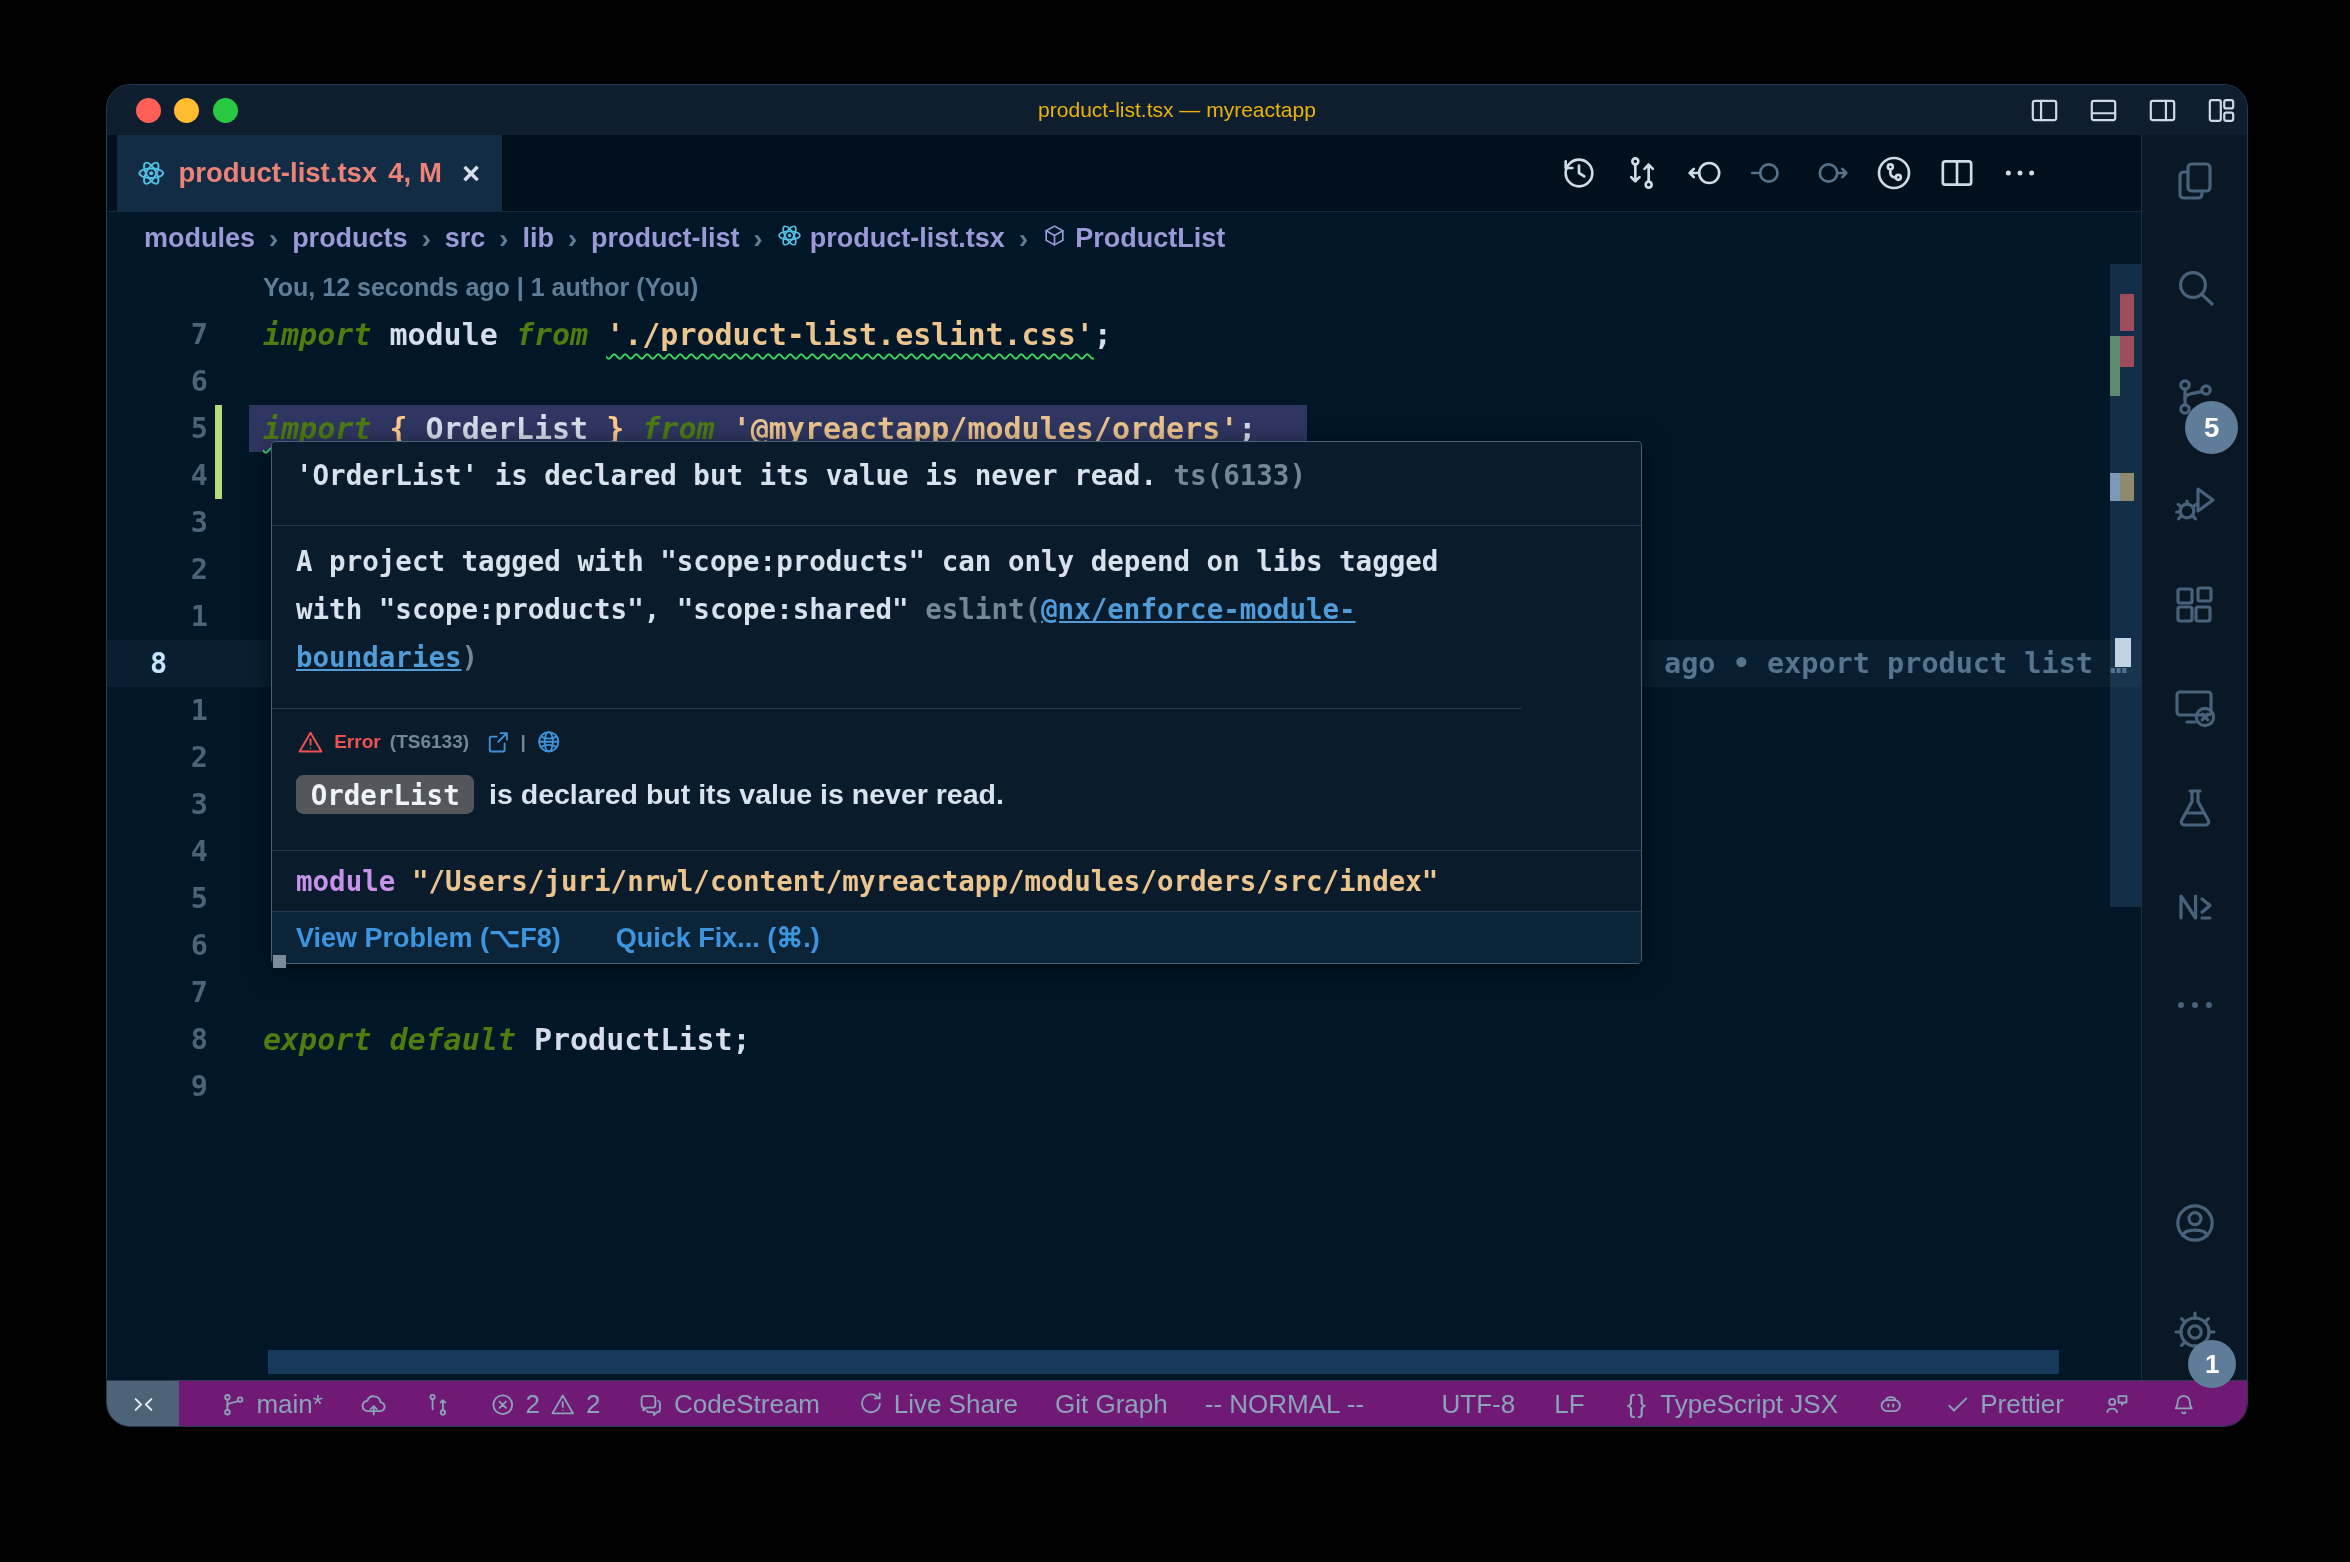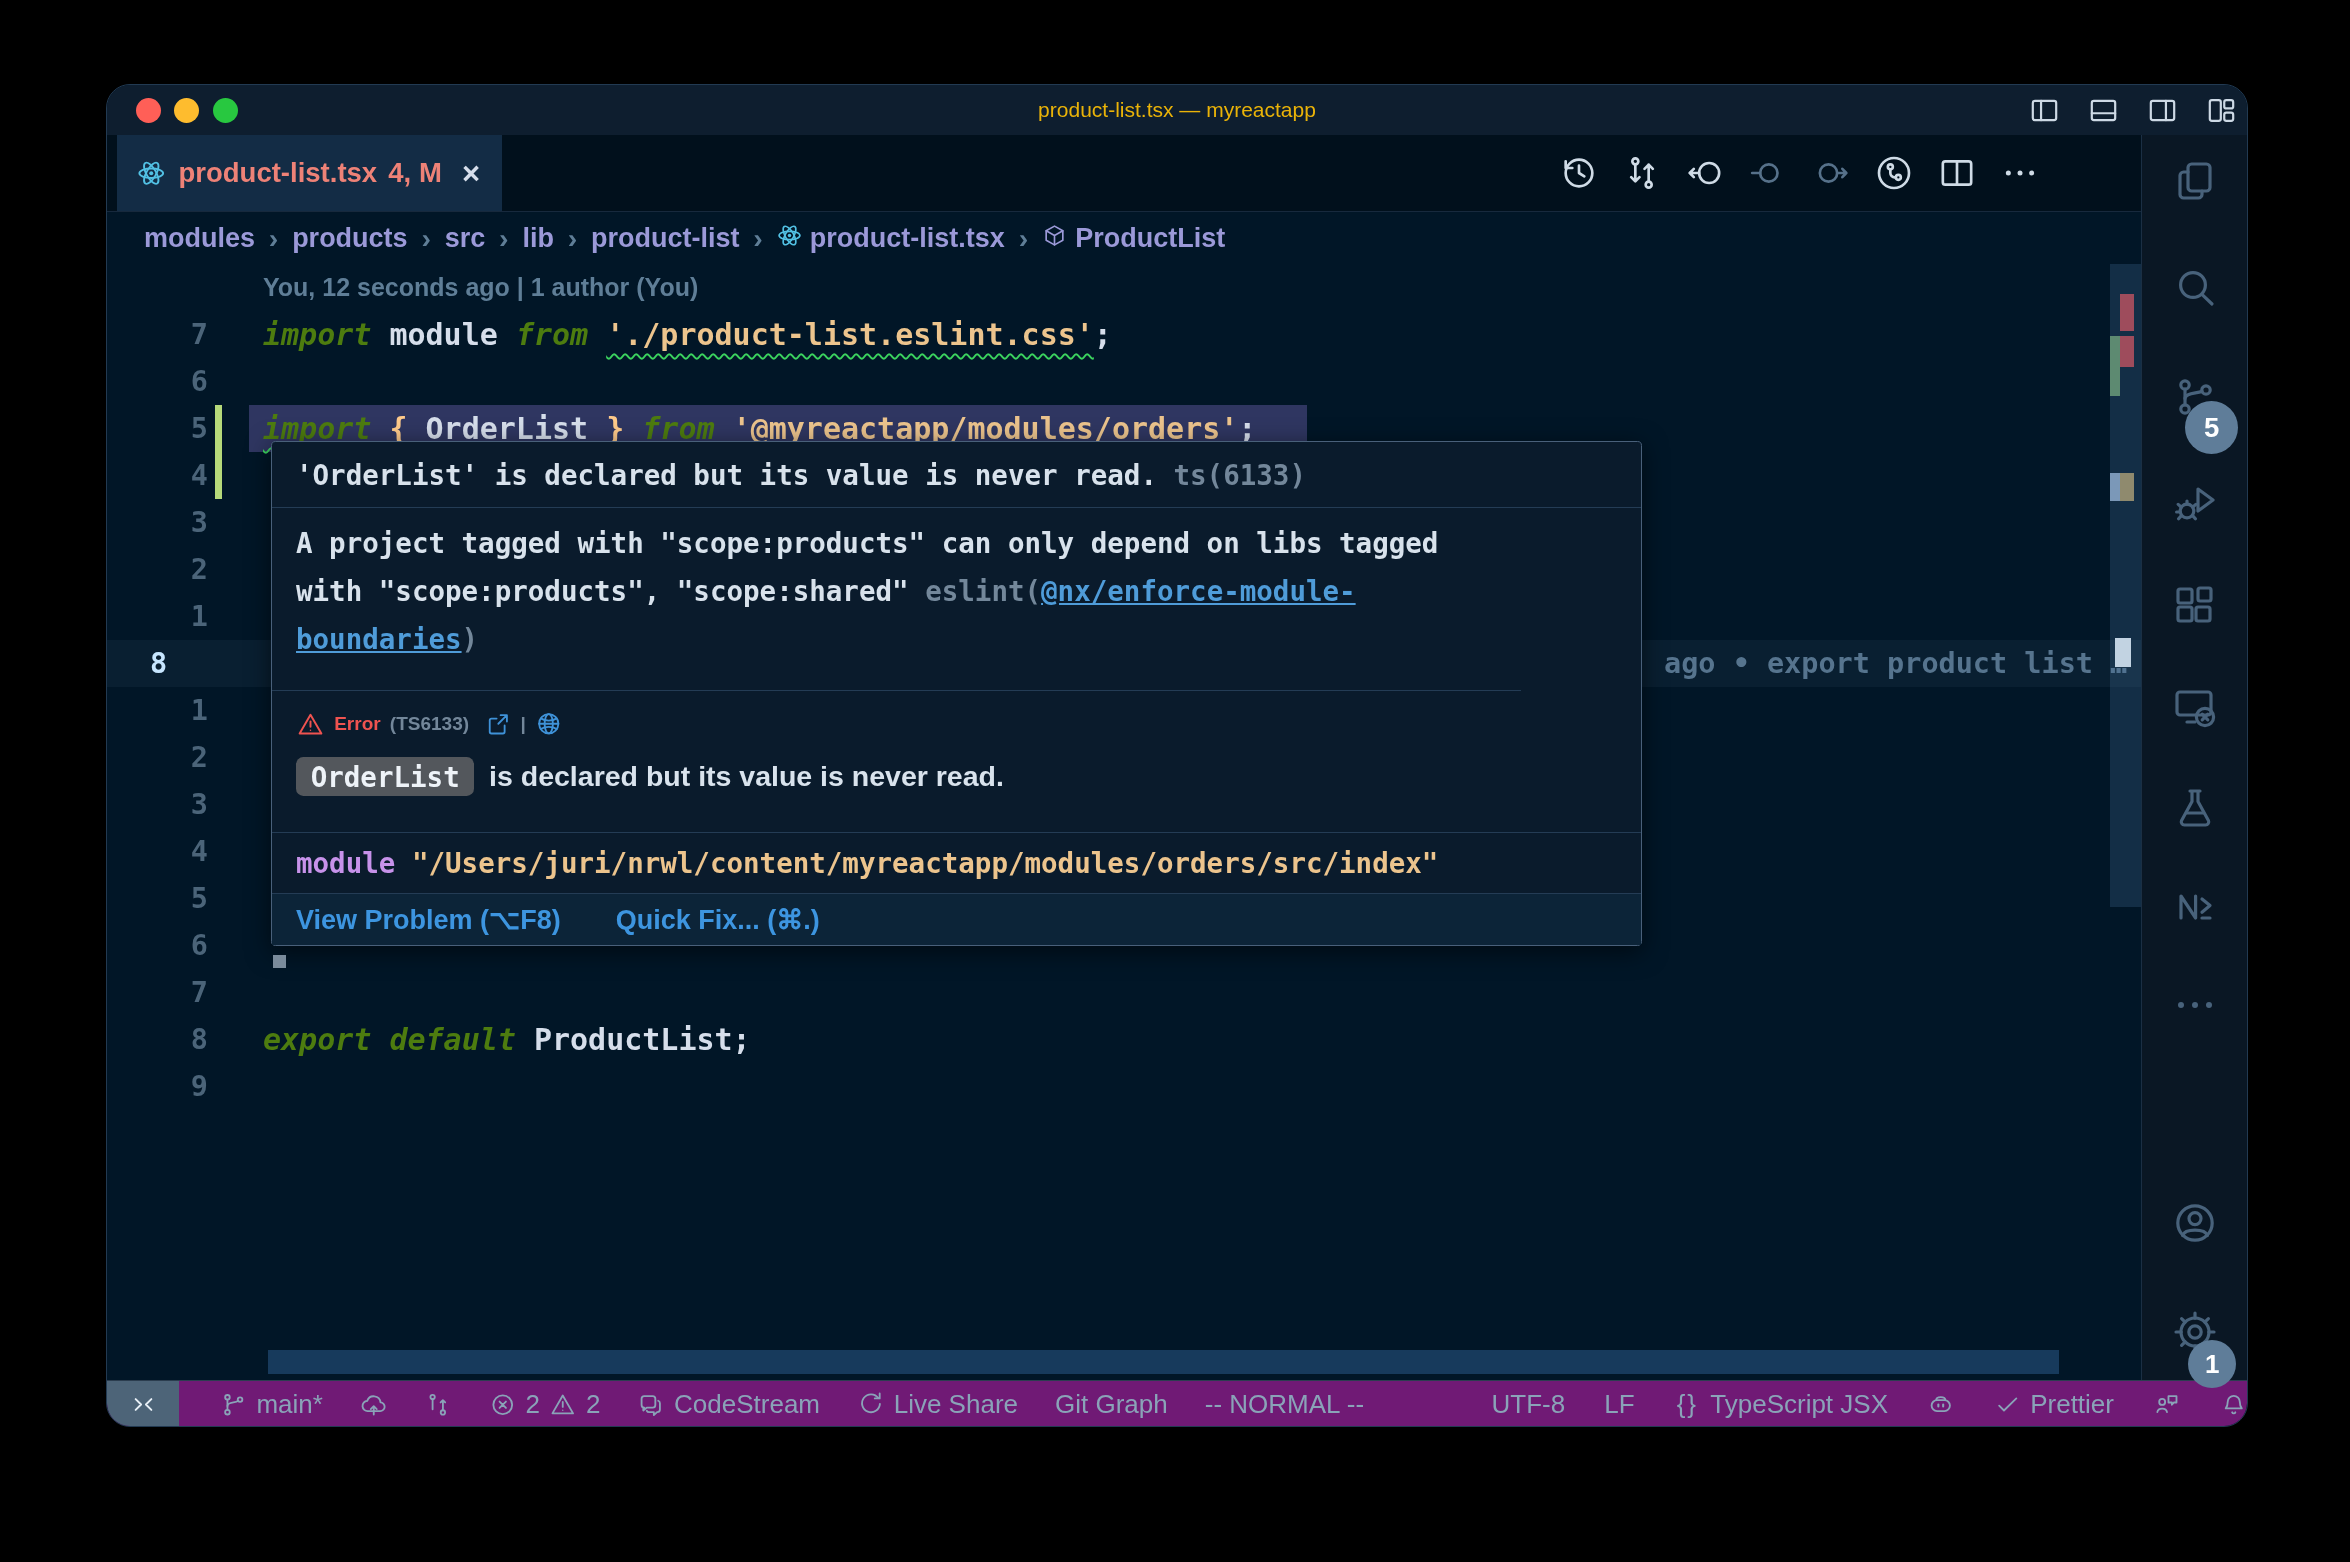--- a/index.html
+++ b/index.html
@@ -65,21 +65,21 @@
   .overview-ruler{position:absolute;right:0;top:0;bottom:0;width:31px;}
   .ruler-thumb{position:absolute;left:0;right:0;top:0;height:643px;background:rgba(70,110,150,.28);}
   .deco{position:absolute;}
 
   
   .hover-tooltip{position:absolute;left:164px;top:177px;width:1371px;background:#0a1b2c;
     border:0.9px solid #49607a;border-radius:4.6px;z-index:5;box-shadow:0 5.5px 24px rgba(0,0,0,.55);
     font-family:"Liberation Sans",sans-serif;}
   .tt-sec{border-bottom:0.9px solid #243c55;padding:0 24px;}
   .tt-mono{font-family:"DejaVu Sans Mono",monospace;font-size:27.5px;color:#d8e2ec;}
-  .tt-s1{height:66px;line-height:66px;white-space:nowrap;}
+  .tt-s1{height:84px;line-height:66px;white-space:nowrap;}
   .tt-s2{height:183px;padding-top:11px;line-height:48px;max-width:1249px;}
   .tt-s2-inner{display:block;max-width:1221px;}
   .tt-dim{color:#73879a;}
   .tt-link{color:#4f9cd9;text-decoration:underline;cursor:pointer;}
   .tt-s3{height:142px;padding-top:13px;}
   .tt-error-row{display:flex;align-items:center;gap:9.2px;font-size:19px;height:40px;}
   .tt-error-row .err{color:#ef5350;}
   .tt-error-row .icon.red{width:29px;height:29px;color:#ef5350;}
   .tt-error-row .icon.blue{width:27.5px;height:27.5px;color:#3f92d8;}
   .tt-chip-row{display:flex;align-items:center;gap:14.7px;margin-top:13px;font-size:28.5px;color:#d9e3ed;}
@@ -97,21 +97,21 @@
   .activitybar{width:106px;background:#0a1724;border-left:0.9px solid #1b2f44;position:relative;color:#48627b;}
   .abtn{position:absolute;left:28.5px;width:48px;height:48px;}
   .abadge{position:absolute;border-radius:50%;background:#5f7d99;color:#fff;display:flex;align-items:center;
     justify-content:center;font-size:27.5px;font-family:"Liberation Sans",sans-serif;z-index:2;}
 
   
   .statusbar{height:48px;background:#701a75;border-top:0.9px solid #2b3d4f;display:flex;align-items:center;
     justify-content:space-between;color:#8aa3b8;font-size:26px;border-radius:0 0 24px 24px;}
   .sb-group{display:flex;align-items:center;height:100%;}
   #status-left{gap:37px;}
-  #status-right{gap:39px;}
+  #status-right{gap:39px;padding-right:50px;}
   .sb-item{display:flex;align-items:center;gap:9.2px;white-space:nowrap;height:100%;}
   .sb-item .icon{width:27.5px;height:27.5px;}
   .sb-remote{width:72px;background:#4d6478;color:#e6eef5;justify-content:center;border-radius:0 0 0 24px;margin-right:3.7px;}
   .sb-remote .icon{width:29px;height:29px;}
   .braces{font-size:26px;letter-spacing:1.8px;}
 </style>
 </head>
 <body>
 
 <div class="window">

